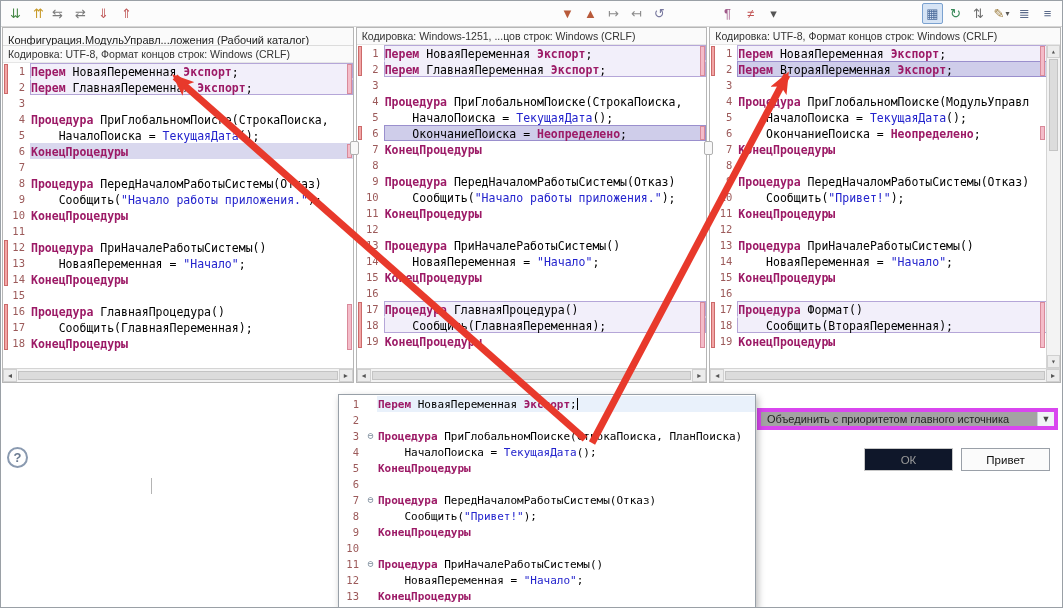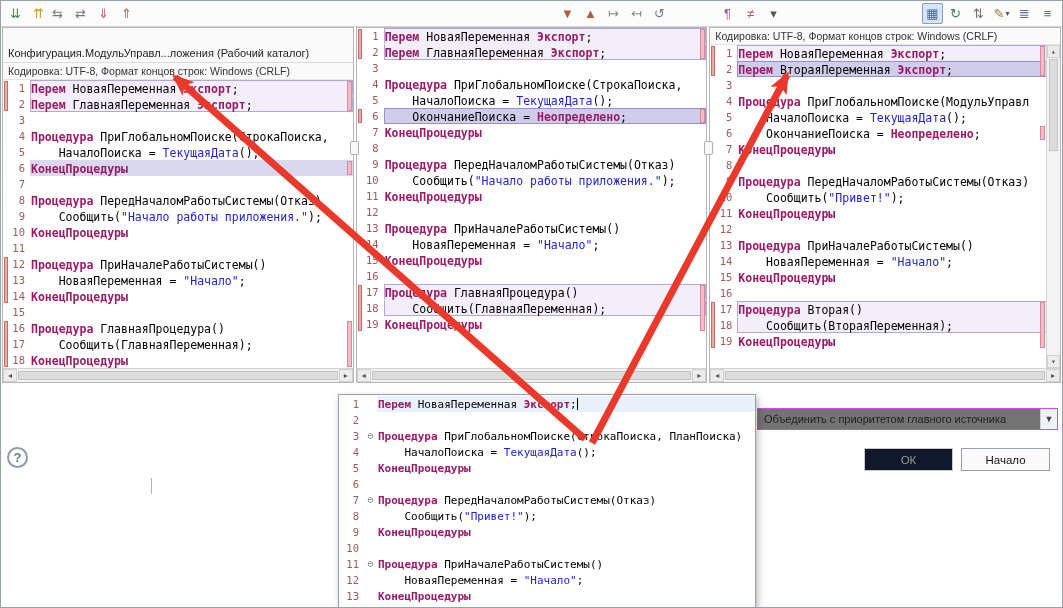--- a/index.html
+++ b/index.html
@@ -12,21 +12,21 @@
   .tgroup{position:absolute;top:2px;display:flex;gap:2px}
   .tg-a{left:4px}.tg-b{left:46px}.tg-c{left:556px}.tg-d{left:716px}.tg-e{right:4px}
   .tbtn{min-width:21px;height:21px;display:flex;align-items:center;justify-content:center;
         font-size:13px;border:1px solid transparent;border-radius:2px;padding:0 1px;cursor:default}
   .tbtn.active{background:#d6e4f5;border-color:#7ba2d0}
   .tbtn .dd{font-size:8px;color:#555;margin-left:1px}
 
   
   #panels{position:absolute;top:26px;left:0;right:0;height:356px;display:flex;gap:2px;padding:0 1px}
   .panel{flex:1;min-width:0;display:flex;flex-direction:column;border:1px solid #b6b6b6;background:#fff}
-  .ptitle{height:18px;line-height:17px;padding:17px 5px;background:#fafafa;border-bottom:1px solid #dcdcdc;
+  .ptitle{height:18px;line-height:17px;padding:4px 5px;background:#fafafa;border-bottom:1px solid #dcdcdc;
           white-space:nowrap;overflow:hidden;color:#222}
   .penc{height:17px;line-height:16px;padding:0 5px;background:#fafafa;border-bottom:1px solid #e6e6e6;
         white-space:nowrap;overflow:hidden;color:#333;font-size:10.5px}
   .pcode{position:relative;flex:1;overflow:hidden;background:#fff;
          font-family:"DejaVu Sans Mono",monospace;font-size:11.5px}
   .cl{display:flex;height:16px;line-height:16px;white-space:pre;padding-left:7px}
   .ln{width:20px;flex:none;text-align:right;padding-right:5px;font-size:10.5px;color:var(--lineno)}
   .fold{width:13px;flex:none;text-align:center;font-size:10px;color:#7a8a9a}
   .ct{flex:1;min-width:0;border:1px solid transparent}
   .tk-k{color:var(--keyword);font-weight:bold}
@@ -54,22 +54,22 @@
   .vthumb{height:92px;margin:1px 2px;background:#dcdcdc;border:1px solid #c4c4c4}
   .vfill{flex:1}
 
   
   #popup{position:absolute;left:337px;top:393px;width:418px;height:214px;background:#fff;
          border:1px solid #98a0a8;box-shadow:2px 3px 7px rgba(0,0,0,.28);overflow:hidden;z-index:20;
          font-family:"DejaVu Sans Mono",monospace;font-size:11px;padding-top:1px}
   #popup .cl{padding-left:3px}
   #popup .ln{width:22px}
 
-  #combo{position:absolute;top:407px;right:4px;width:301px;height:22px;background:#737373;
-         border:1px solid #d946ef;display:flex;align-items:center;z-index:5}
+  #combo{position:absolute;top:407px;right:4px;width:301px;height:22px;background:#a3a3a3;
+         border:4px solid #d946ef;display:flex;align-items:center;z-index:5}
   #combo .lbl{flex:1;padding:0 6px;white-space:nowrap;overflow:hidden}
   #combo .chev{width:17px;align-self:stretch;display:flex;align-items:center;justify-content:center;
                border-left:1px solid #c8d0d8;background:#f0f3f6;font-size:9px;color:#444}
 
   #btns{position:absolute;top:447px;right:12px;display:flex;gap:8px;z-index:5}
   .btn{width:89px;height:23px;font-family:inherit;font-size:11.5px;border:1px solid #9aa0a8;background:#fbfbfb;color:#111}
   .btn.disabled{background:#0f172a;color:#9a9a9a;border-color:#c8c8c8}
 
   #help{position:absolute;left:6px;top:446px;width:21px;height:21px;border-radius:50%;
         border:2px solid #8a9ab0;color:#6a7a90;display:flex;align-items:center;justify-content:center;
@@ -190,20 +190,21 @@
         <div class="omark" style="top: 241px; height: 46px;"></div>
       </div>
     <div class="hscroll">
       <span class="sarr">◂</span>
       <span class="hthumb"></span>
       <span class="sarr">▸</span>
     </div>
   </section>
 
   <section class="panel">
+    <div class="penc">Кодировка: Windows-1251, ...цов строк: Windows (CRLF)</div>
     <div class="pcode">
         <div class="cl boxT"><span class="ln">1</span><span class="ct"><span class="tk-k">Перем</span><span class="tk-p"> НоваяПеременная </span><span class="tk-k">Экспорт</span><span class="tk-p">;</span></span></div>
         <div class="cl boxB"><span class="ln">2</span><span class="ct"><span class="tk-k">Перем</span><span class="tk-p"> ГлавнаяПеременная </span><span class="tk-k">Экспорт</span><span class="tk-p">;</span></span></div>
         <div class="cl"><span class="ln">3</span><span class="ct"></span></div>
         <div class="cl"><span class="ln">4</span><span class="ct"><span class="tk-k">Процедура</span><span class="tk-p"> ПриГлобальномПоиске(СтрокаПоиска,</span></span></div>
         <div class="cl"><span class="ln">5</span><span class="ct"><span class="tk-p">    НачалоПоиска = </span><span class="tk-b">ТекущаяДата</span><span class="tk-p">();</span></span></div>
         <div class="cl selbox"><span class="ln">6</span><span class="ct"><span class="tk-p">    ОкончаниеПоиска = </span><span class="tk-k">Неопределено</span><span class="tk-p">;</span></span></div>
         <div class="cl"><span class="ln">7</span><span class="ct"><span class="tk-k">КонецПроцедуры</span></span></div>
         <div class="cl"><span class="ln">8</span><span class="ct"></span></div>
         <div class="cl"><span class="ln">9</span><span class="ct"><span class="tk-k">Процедура</span><span class="tk-p"> ПередНачаломРаботыСистемы(Отказ)</span></span></div>
@@ -249,21 +250,21 @@
         <div class="cl"><span class="ln">7</span><span class="ct"><span class="tk-k">КонецПроцедуры</span></span></div>
         <div class="cl"><span class="ln">8</span><span class="ct"></span></div>
         <div class="cl"><span class="ln">9</span><span class="ct"><span class="tk-k">Процедура</span><span class="tk-p"> ПередНачаломРаботыСистемы(Отказ)</span></span></div>
         <div class="cl"><span class="ln">10</span><span class="ct"><span class="tk-p">    Сообщить(</span><span class="tk-s">"Привет!"</span><span class="tk-p">);</span></span></div>
         <div class="cl"><span class="ln">11</span><span class="ct"><span class="tk-k">КонецПроцедуры</span></span></div>
         <div class="cl"><span class="ln">12</span><span class="ct"></span></div>
         <div class="cl"><span class="ln">13</span><span class="ct"><span class="tk-k">Процедура</span><span class="tk-p"> ПриНачалеРаботыСистемы()</span></span></div>
         <div class="cl"><span class="ln">14</span><span class="ct"><span class="tk-p">    НоваяПеременная = </span><span class="tk-s">"Начало"</span><span class="tk-p">;</span></span></div>
         <div class="cl"><span class="ln">15</span><span class="ct"><span class="tk-k">КонецПроцедуры</span></span></div>
         <div class="cl"><span class="ln">16</span><span class="ct"></span></div>
-        <div class="cl boxT"><span class="ln">17</span><span class="ct"><span class="tk-k">Процедура</span><span class="tk-p"> Вторая()</span></span></div>
+        <div class="cl boxT"><span class="ln">17</span><span class="ct"><span class="tk-k">Процедура</span><span class="tk-p"> Формат()</span></span></div>
         <div class="cl boxB"><span class="ln">18</span><span class="ct"><span class="tk-p">    Сообщить(ВтораяПеременная);</span></span></div>
         <div class="cl"><span class="ln">19</span><span class="ct"><span class="tk-k">КонецПроцедуры</span></span></div>
         <div class="gmark" style="top: 1px; height: 30px;"></div>
         <div class="gmark" style="top: 257px; height: 46px;"></div>
         <div class="omark" style="top: 1px; height: 30px;"></div>
         <div class="omark" style="top: 81px; height: 14px;"></div>
         <div class="omark" style="top: 257px; height: 46px;"></div>
       </div>
     <div class="hscroll">
       <span class="sarr">◂</span>
@@ -294,21 +295,21 @@
     <div class="cl"><span class="ln">13</span><span class="fold"></span><span class="ct"><span class="tk-k">КонецПроцедуры</span></span></div>
   </div>
 
 <div id="combo">
   <span class="lbl">Объединить с приоритетом главного источника</span>
   <span class="chev">▼</span>
 </div>
 
 <div id="btns">
   <button class="btn disabled" disabled="">ОК</button>
-  <button class="btn">Начало</button>
+  <button class="btn">Привет</button>
 </div>
 
 <div id="help">?</div>
 
 <svg id="arrows" width="1063" height="608" viewBox="0 0 1063 608">
   <defs>
     <marker id="ah" markerUnits="userSpaceOnUse" markerWidth="24" markerHeight="18" refX="18" refY="9" orient="auto">
       <path d="M0,0 L22,9 L0,18 L5,9 Z" style="fill:var(--arrow)"></path>
     </marker>
   </defs>

